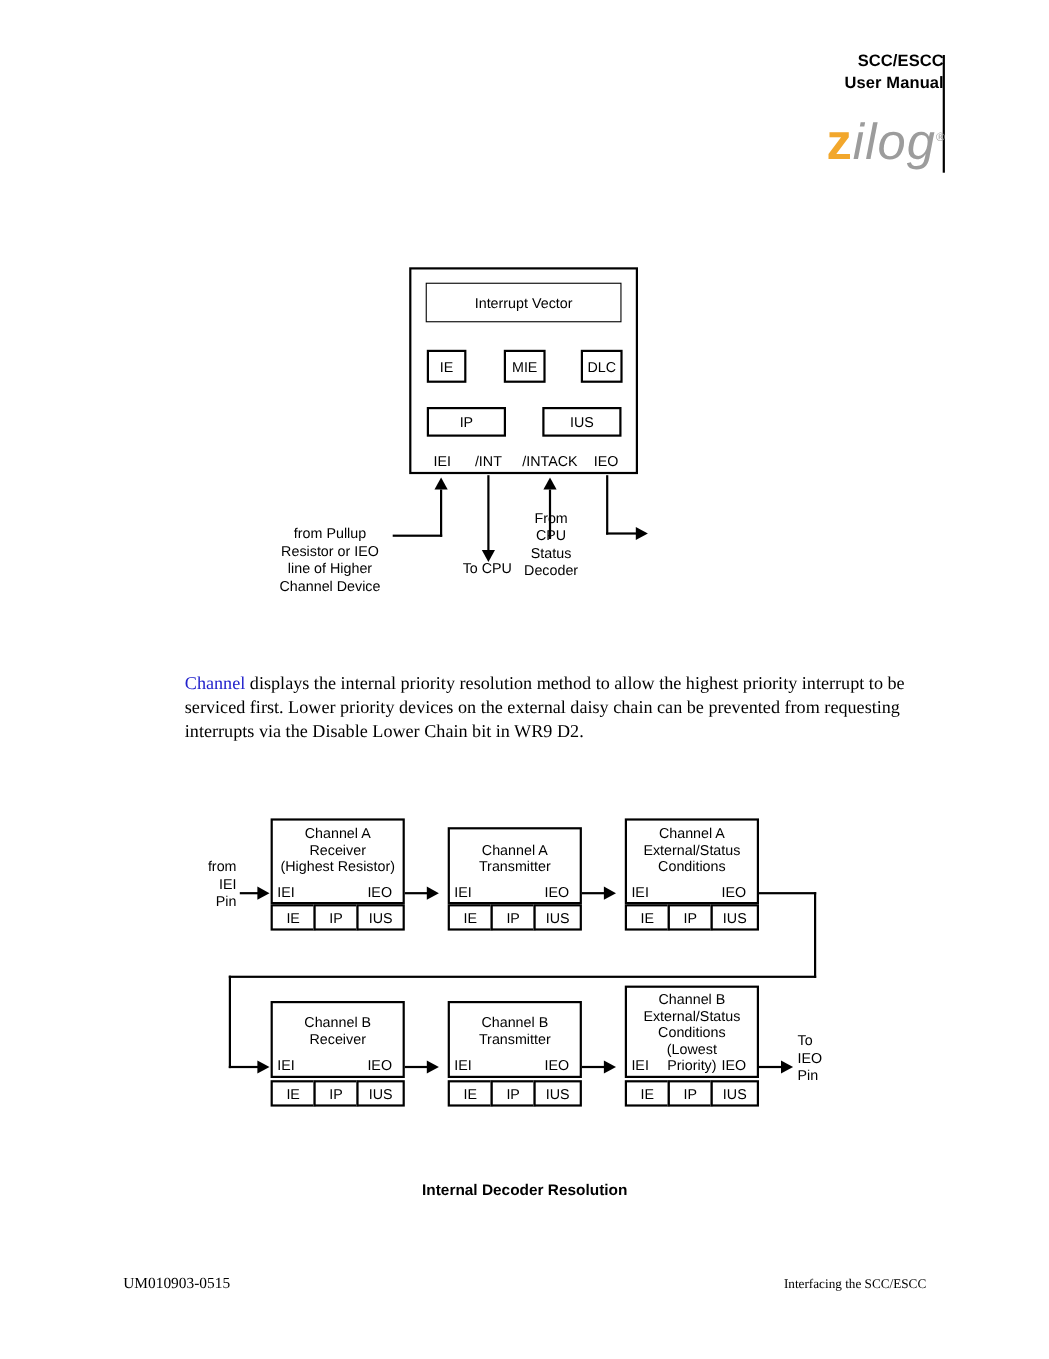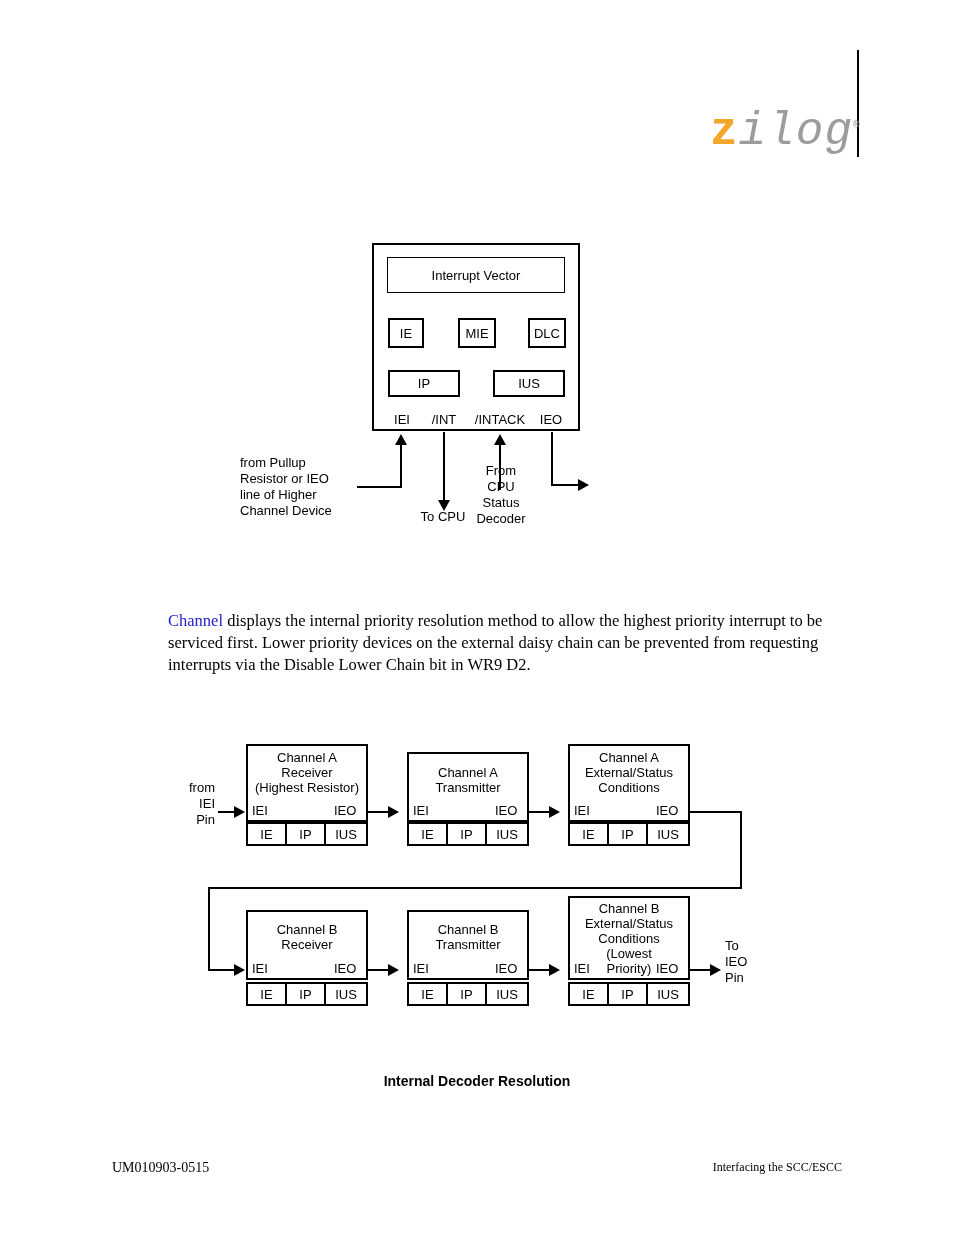--- a/index.html
+++ b/index.html
@@ -39,21 +39,21 @@
     height: 107px;
     background: #000000;
   }
   .logo {
     position: absolute;
     left: 710px;
     top: 99px;
     width: 150px;
     height: 52px;
     text-align: right;
-    font-family: Liberation Mono, monospace;
+    font-family: Liberation Sans, sans-serif;
     font-style: italic;
     font-size: 46px;
     line-height: 52px;
     letter-spacing: 1px;
     white-space: nowrap;
   }
   .logo .z { color: #F2A72C; font-weight: bold; font-style: normal; }
   .logo .rest { color: #9C9C9C; }
   .logo .reg {
     font-size: 11px;
@@ -155,20 +155,22 @@
     justify-content: center;
     font-size: 13px;
   }
 </style>
 </head>
 <body>
 
 <div class="page">
 
   <div class="header-block">
+    <div class="header-title-line">SCC/ESCC</div>
+    <div class="header-title-line">User Manual</div>
   </div>
   <div class="header-rule"></div>
   <div class="logo"><span class="z">z</span><span class="rest">ilog</span><span class="reg">®</span></div>
 
   <div class="dbox" style="left:372px; top:243px; width:208px; height:188px;"></div>
 
   <div class="dbox-thin" style="left:387px; top:257px; width:178px; height:36px;"></div>
   <div class="centered-label" style="left:387px; top:257px; width:178px; height:36px;">Interrupt Vector</div>
 
   <div class="dbox" style="left:388px; top:318px; width:36px; height:30px;"></div>
@@ -198,21 +200,21 @@
   <div class="line-v" style="left:443px; top:432px; height:72px;"></div>
   <div class="arr arr-down" style="left:438px; top:500px;"></div>
 
   <div class="line-v" style="left:499px; top:445px; height:45px;"></div>
   <div class="arr arr-up" style="left:494px; top:434px;"></div>
 
   <div class="line-v" style="left:551px; top:432px; height:54px;"></div>
   <div class="line-h" style="left:551px; top:484px; width:30px;"></div>
   <div class="arr arr-right" style="left:578px; top:479px;"></div>
 
-  <div class="txt" style="left:240px; top:455px; width:120px; text-align:left;">
+  <div class="txt" style="left:240px; top:477px; width:120px; text-align:center;">
     <div>from Pullup</div>
     <div>Resistor or IEO</div>
     <div>line of Higher</div>
     <div>Channel Device</div>
   </div>
 
   <div class="txt" style="left:403px; top:509px; width:80px; text-align:center;">To CPU</div>
 
   <div class="txt" style="left:470px; top:463px; width:62px; text-align:center;">
     <div>From</div>

